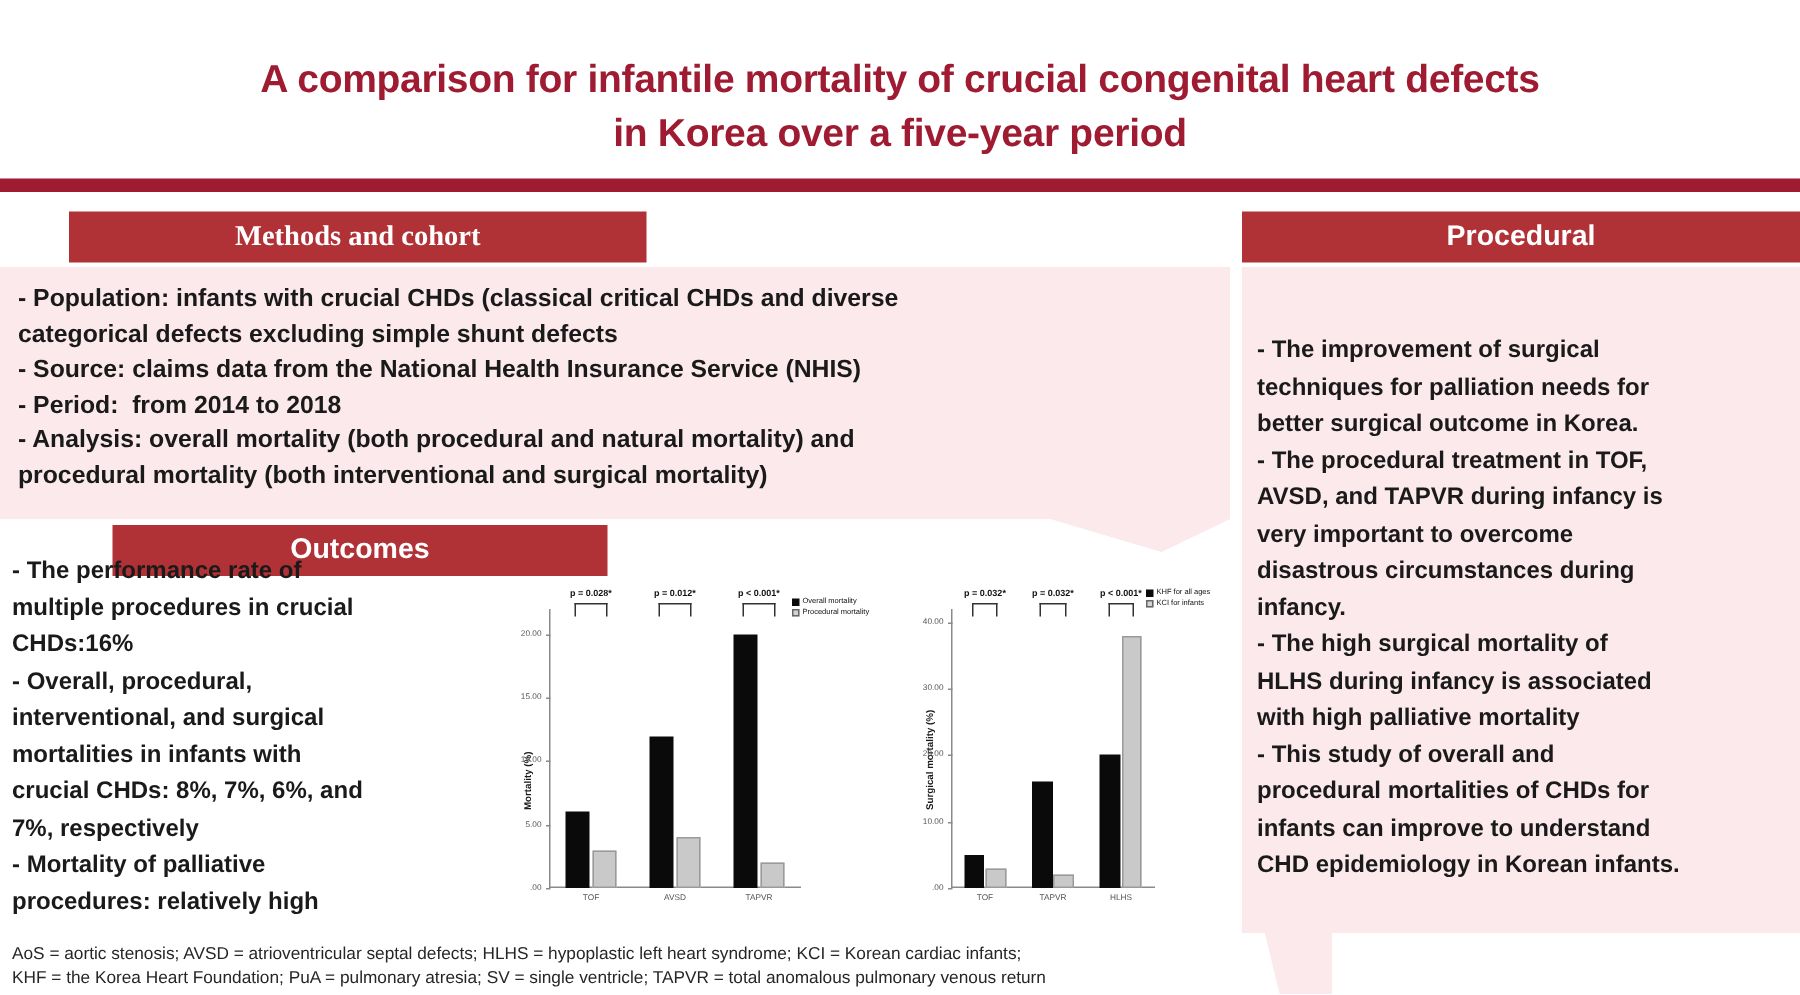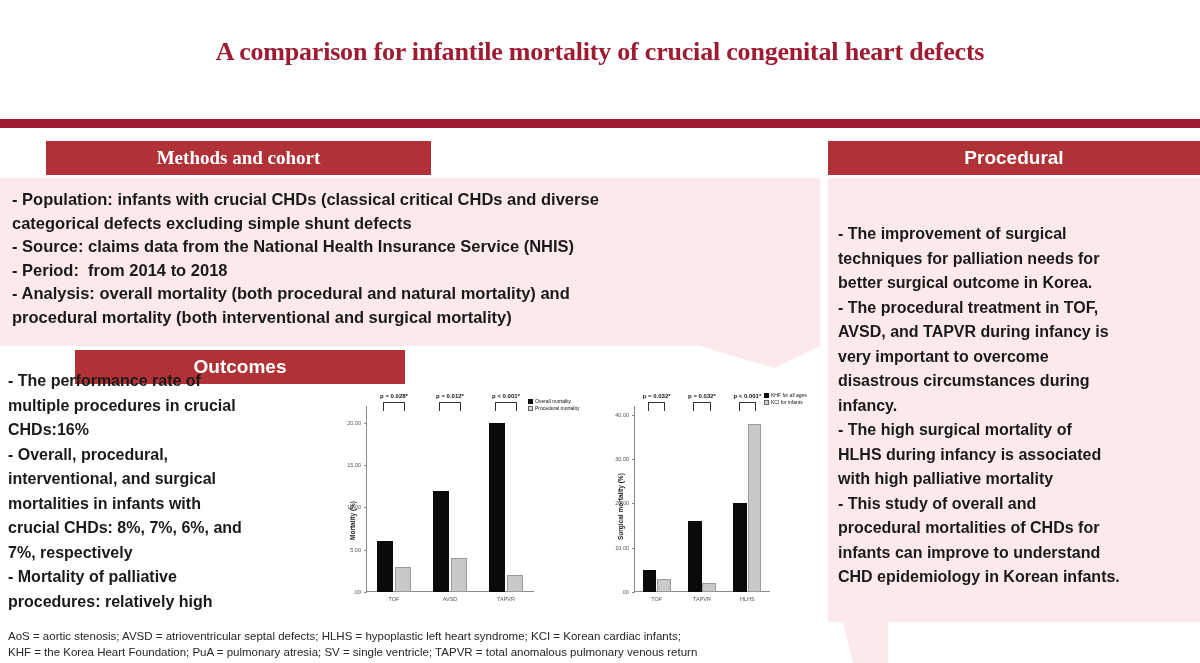--- a/index.html
+++ b/index.html
@@ -8,21 +8,20 @@
     background: #ffffff;
     font-family: "Liberation Sans", sans-serif;
     overflow: hidden;
     position: relative;
   }
 
   
   .title-wrap {
     position: absolute; top: 34px; left: 0; width: 1200px;
     text-align: center;
-    font-family: Liberation Serif, serif;
   }
   .title-line {
     color: #9e1b32;
     font-size: 26px;
     font-weight: bold;
     line-height: 36px;
     letter-spacing: -0.2px;
   }
   .title-rule {
     position: absolute; top: 119px; left: 0;
@@ -153,20 +152,21 @@
   .legend-row { display: flex; align-items: center; gap: 2px; }
   .swatch { width: 5px; height: 5px; display: inline-block; }
   .swatch.dark { background: #0a0a0a; }
   .swatch.light { background: #d4d4d4; border: 0.5px solid #666; }
 </style>
 </head>
 <body>
 
 <div class="title-wrap">
   <div class="title-line">A comparison for infantile mortality of crucial congenital heart defects</div>
+  <div class="title-line">in Korea over a five-year period</div>
 </div>
 <div class="title-rule"></div>
 
 <div class="panel-pink" id="panel-methods"></div>
 <div id="methods-tail"></div>
 <div class="hdr" id="hdr-methods">Methods and cohort</div>
 <div class="body-text" id="methods-text">- Population: infants with crucial CHDs (classical critical CHDs and diverse
 categorical defects excluding simple shunt defects
 - Source: claims data from the National Health Insurance Service (NHIS)
 - Period:  from 2014 to 2018

